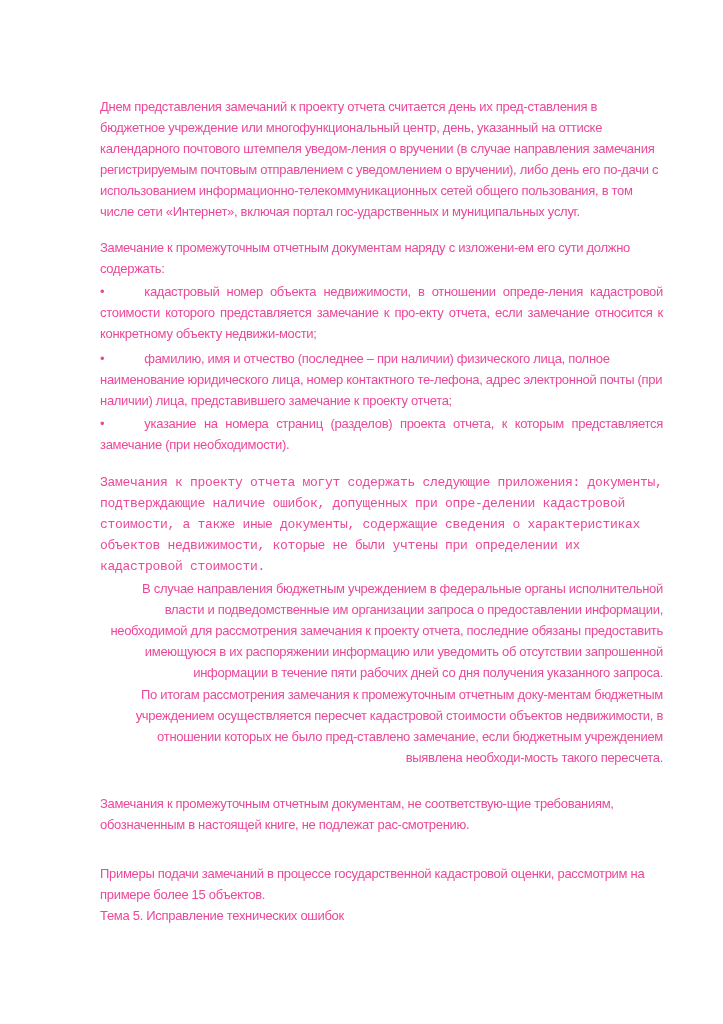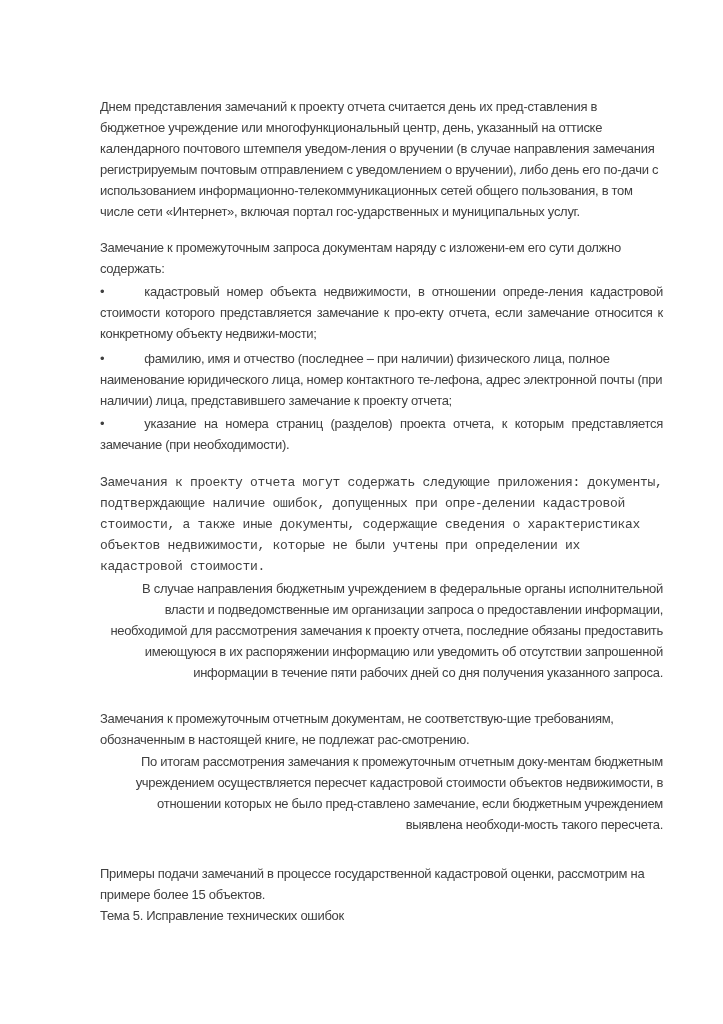--- a/index.html
+++ b/index.html
@@ -10,21 +10,21 @@
   .page {
     position: relative;
     width: 723px;
     height: 1024px;
     background: #ffffff;
     overflow: hidden;
     font-family: "Liberation Sans", "DejaVu Sans", sans-serif;
     font-size: 13px;
     letter-spacing: -0.3px;
     line-height: 21px;
-    color: #404040;
+    color: #ec4899;
   }
   .content {
     position: absolute;
     left: 100px;
     top: 96px;
     width: 563px;
   }
   .para {
     margin: 0;
     text-align: left;
@@ -59,34 +59,34 @@
   }
 </style>
 </head>
 <body>
 
 <div class="page">
   <div class="content">
 
     <p class="para">Днем представления замечаний к проекту отчета считается день их пред-ставления в бюджетное учреждение или многофункциональный центр, день, указанный на оттиске календарного почтового штемпеля уведом-ления о вручении (в случае направления замечания регистрируемым почтовым отправлением с уведомлением о вручении), либо день его по-дачи с использованием информационно-телекоммуникационных сетей общего пользования, в том числе сети «Интернет», включая портал гос-ударственных и муниципальных услуг.</p>
 
-    <p class="para mt-15">Замечание к промежуточным запроса документам наряду с изложени-ем его сути должно содержать:</p>
+    <p class="para mt-15">Замечание к промежуточным отчетным документам наряду с изложени-ем его сути должно содержать:</p>
 
     <p class="bullet-item justify mt-2"><span class="bullet-marker">•</span><span class="bullet-tab"></span><span>кадастровый номер объекта недвижимости, в отношении опреде-ления кадастровой стоимости которого представляется замечание к про-екту отчета, если замечание относится к конкретному объекту недвижи-мости;</span></p>
 
     <p class="bullet-item mt-4"><span class="bullet-marker">•</span><span class="bullet-tab"></span><span>фамилию, имя и отчество (последнее – при наличии) физического лица, полное наименование юридического лица, номер контактного те-лефона, адрес электронной почты (при наличии) лица, представившего замечание к проекту отчета;</span></p>
 
     <p class="bullet-item justify mt-2"><span class="bullet-marker">•</span><span class="bullet-tab"></span><span>указание на номера страниц (разделов) проекта отчета, к которым представляется замечание (при необходимости).</span></p>
 
     <p class="para mt-23">Замечания к проекту отчета могут содержать следующие приложения: документы, подтверждающие наличие ошибок, допущенных при опре-делении кадастровой стоимости, а также иные документы, содержащие сведения о характеристиках объектов недвижимости, которые не были учтены при определении их кадастровой стоимости.</p>
 
     <p class="para mt-1">В случае направления бюджетным учреждением в федеральные органы исполнительной власти и подведомственные им организации запроса о предоставлении информации, необходимой для рассмотрения замечания к проекту отчета, последние обязаны предоставить имеющуюся в их распоряжении информацию или уведомить об отсутствии запрошенной информации в течение пяти рабочих дней со дня получения указанного запроса.</p>
 
+    <p class="para mt-1">По итогам рассмотрения замечания к промежуточным отчетным доку-ментам бюджетным учреждением осуществляется пересчет кадастровой стоимости объектов недвижимости, в отношении которых не было пред-ставлено замечание, если бюджетным учреждением выявлена необходи-мость такого пересчета.</p>
+
     <p class="para mt-25">Замечания к промежуточным отчетным документам, не соответствую-щие требованиям, обозначенным в настоящей книге, не подлежат рас-смотрению.</p>
-
-    <p class="para mt-1">По итогам рассмотрения замечания к промежуточным отчетным доку-ментам бюджетным учреждением осуществляется пересчет кадастровой стоимости объектов недвижимости, в отношении которых не было пред-ставлено замечание, если бюджетным учреждением выявлена необходи-мость такого пересчета.</p>
 
     <p class="para mt-28">Примеры подачи замечаний в процессе государственной кадастровой оценки, рассмотрим на примере более 15 объектов.</p>
 
     <p class="para section-heading mt-30">Тема 5. Исправление технических ошибок</p>
 
   </div>
 </div>
 
 </body></html>

